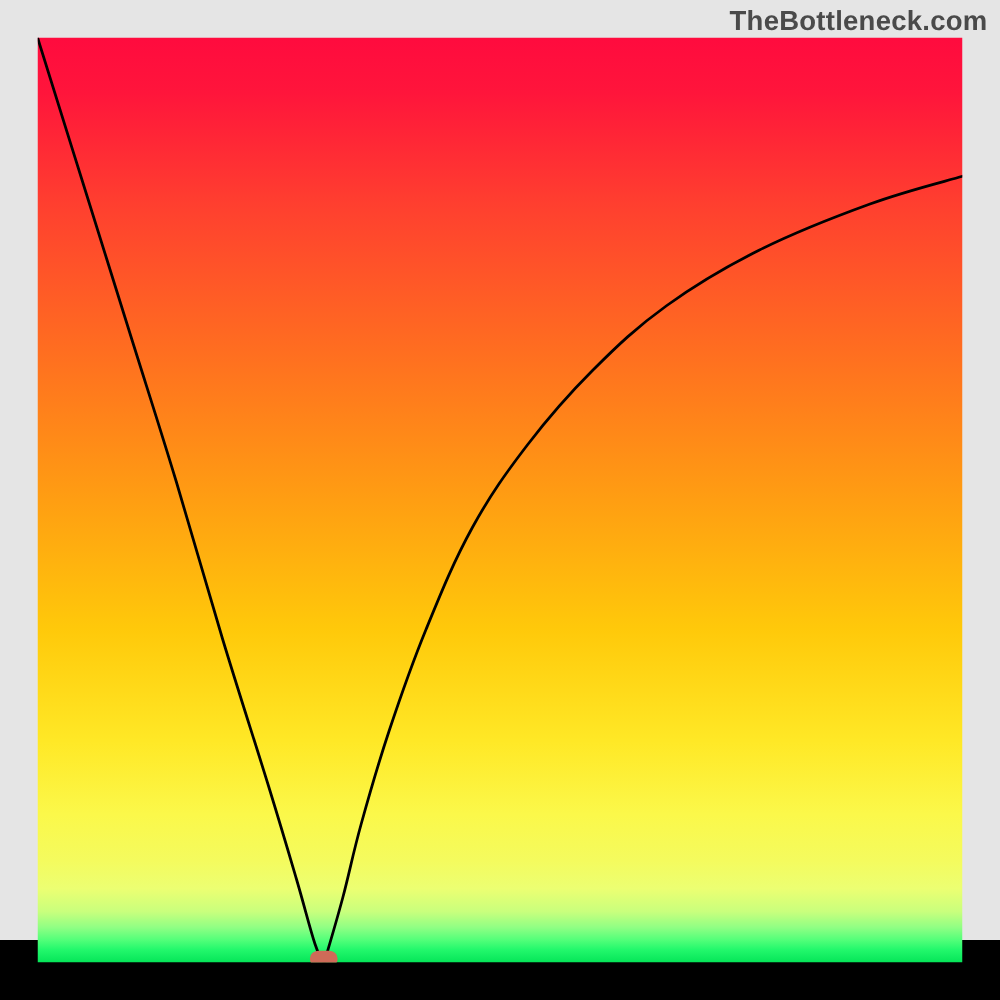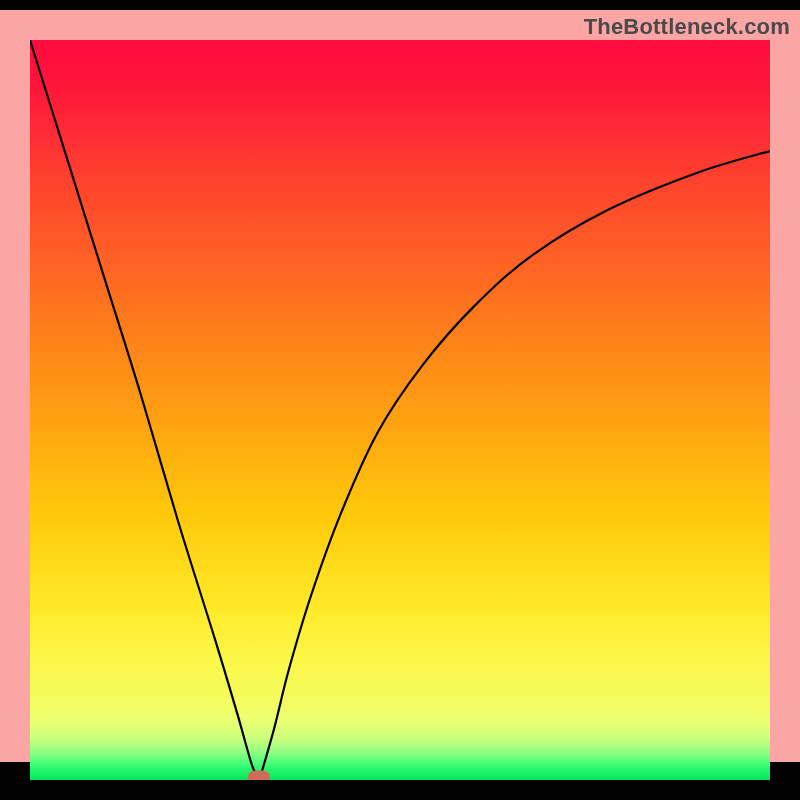--- a/index.html
+++ b/index.html
@@ -8,22 +8,21 @@
     width: 800px;
     height: 800px;
     overflow: hidden;
     background: #000;
     font-family: Arial, Helvetica, sans-serif;
   }
   .frame {
     position: relative;
     width: 800px;
     height: 752px;
-    background: #fca5a5;
-    margin-top: 10px;
+    background: #e5e5e5;
   }
   .watermark {
     position: absolute;
     top: 4px;
     right: 10px;
     color: #4a4a4a;
     font-size: 22px;
     font-weight: 600;
     letter-spacing: 0.2px;
     z-index: 5;

